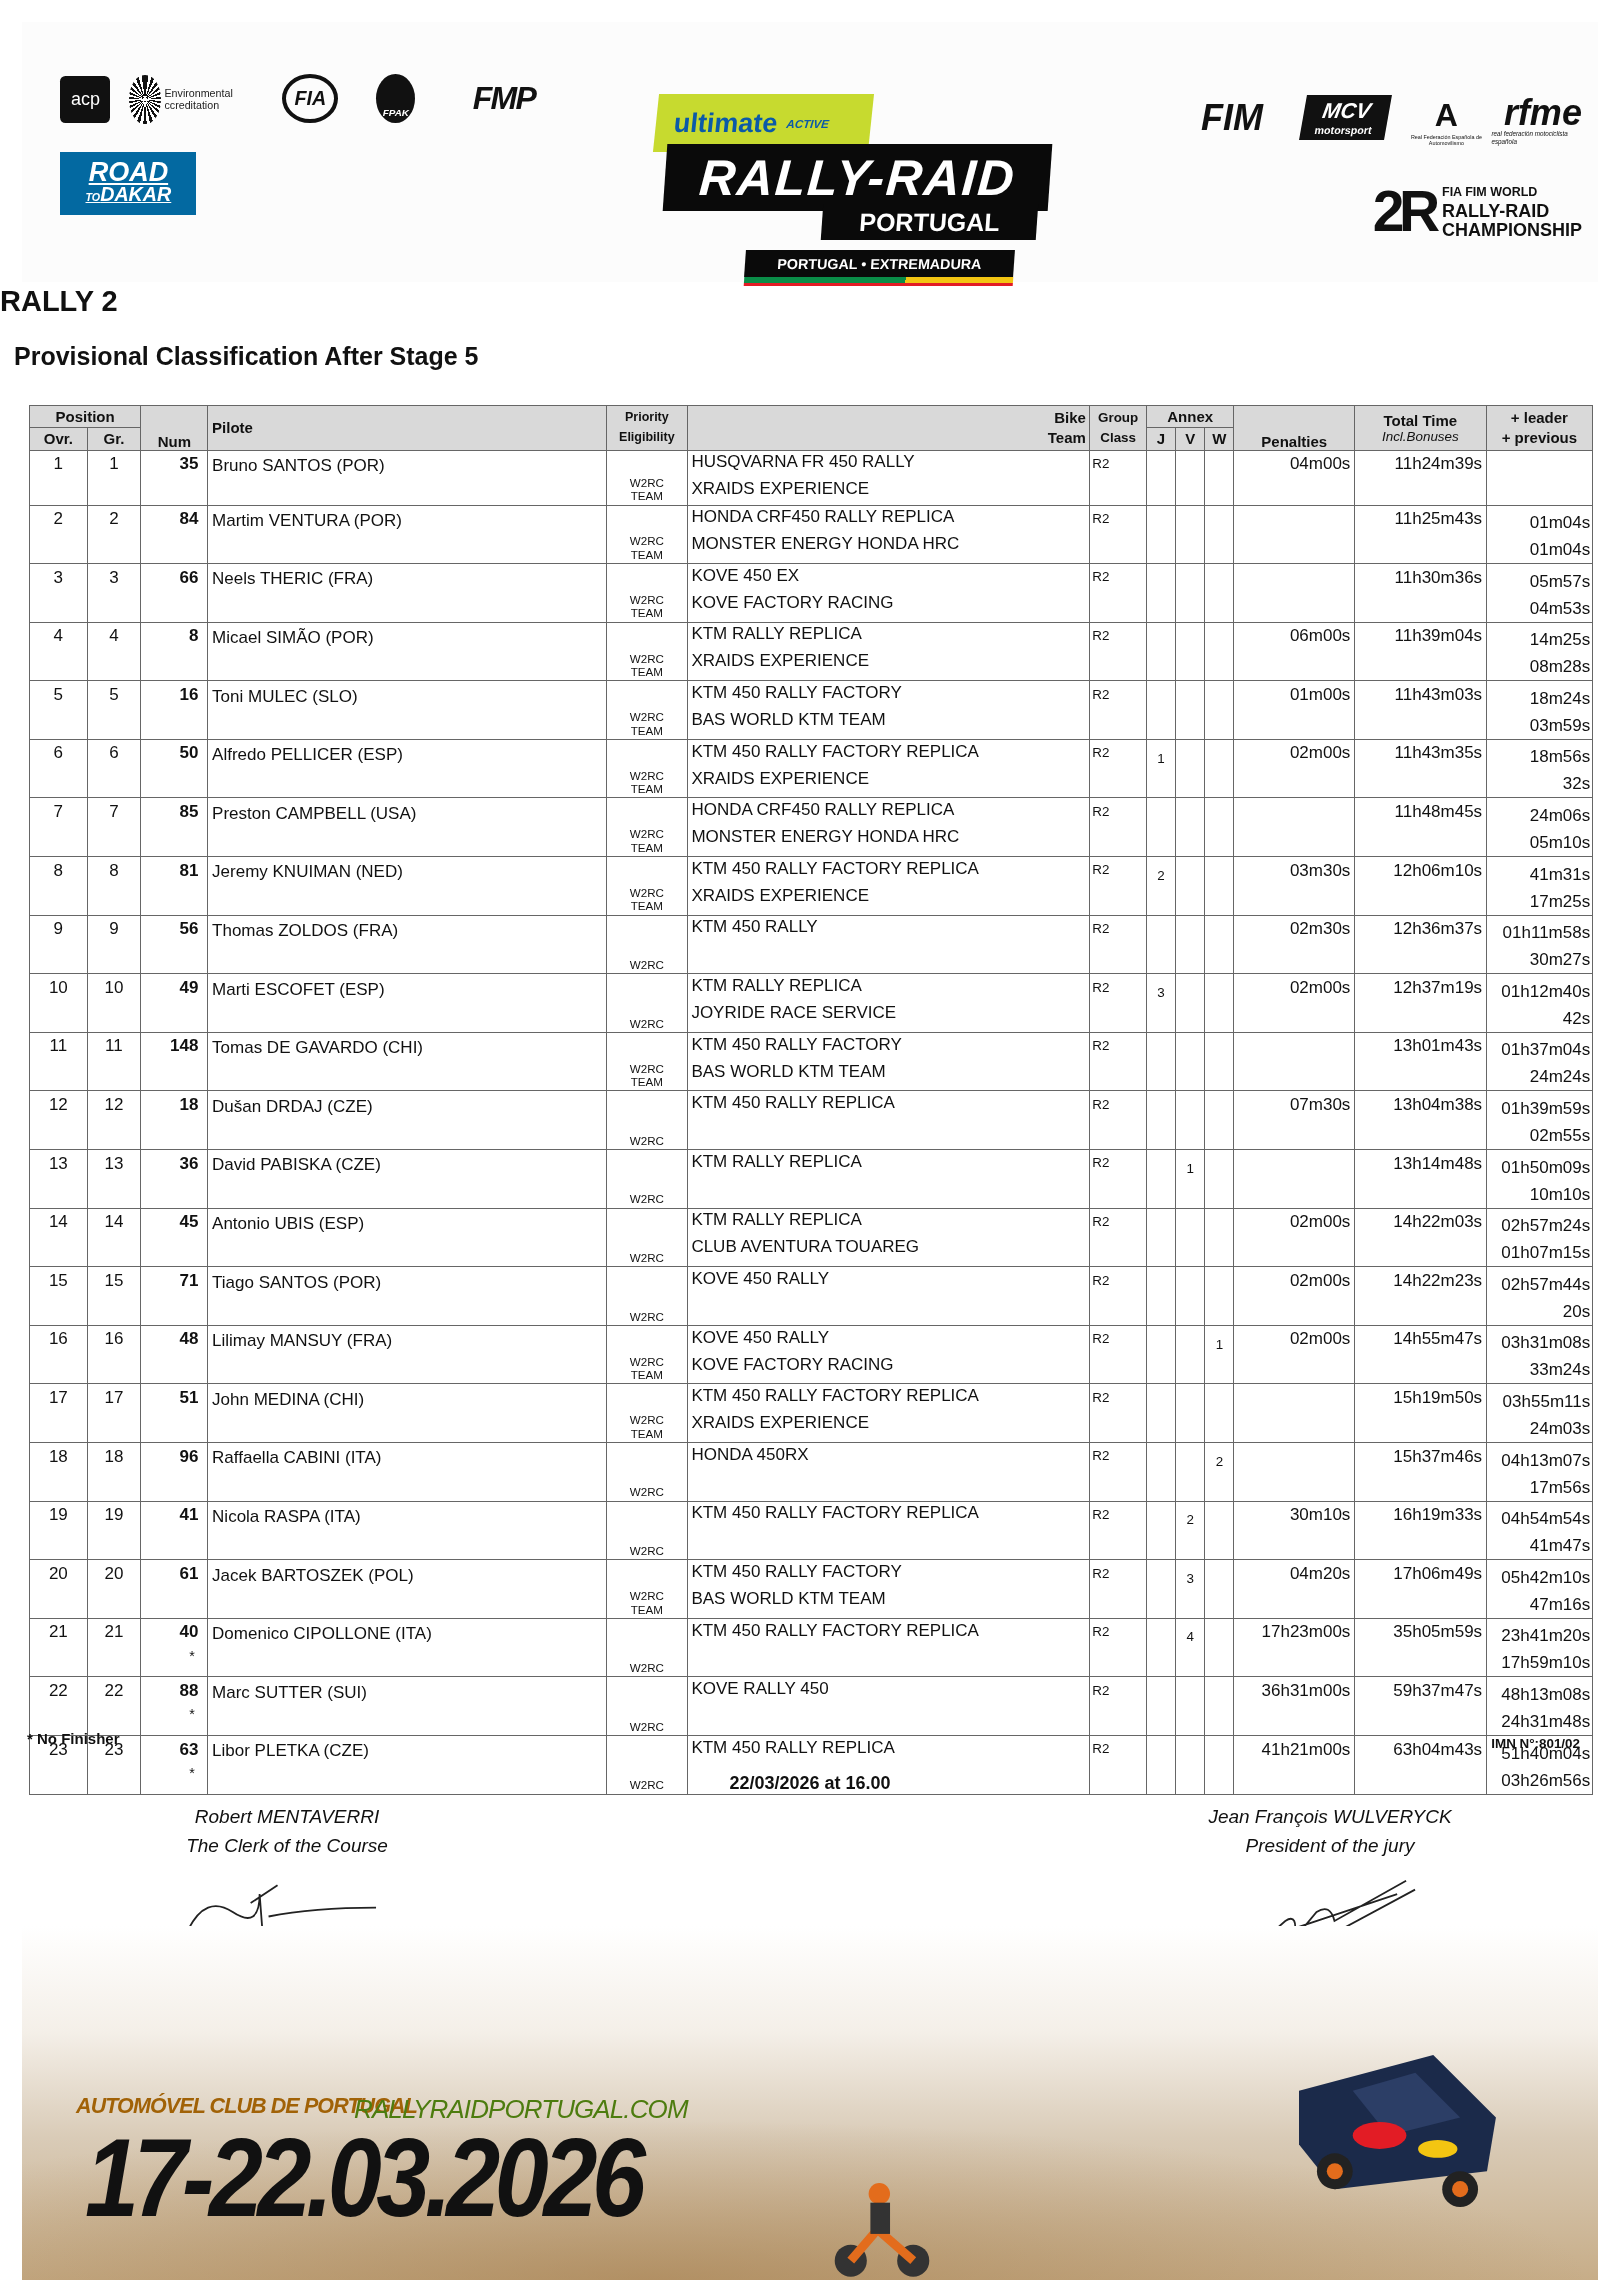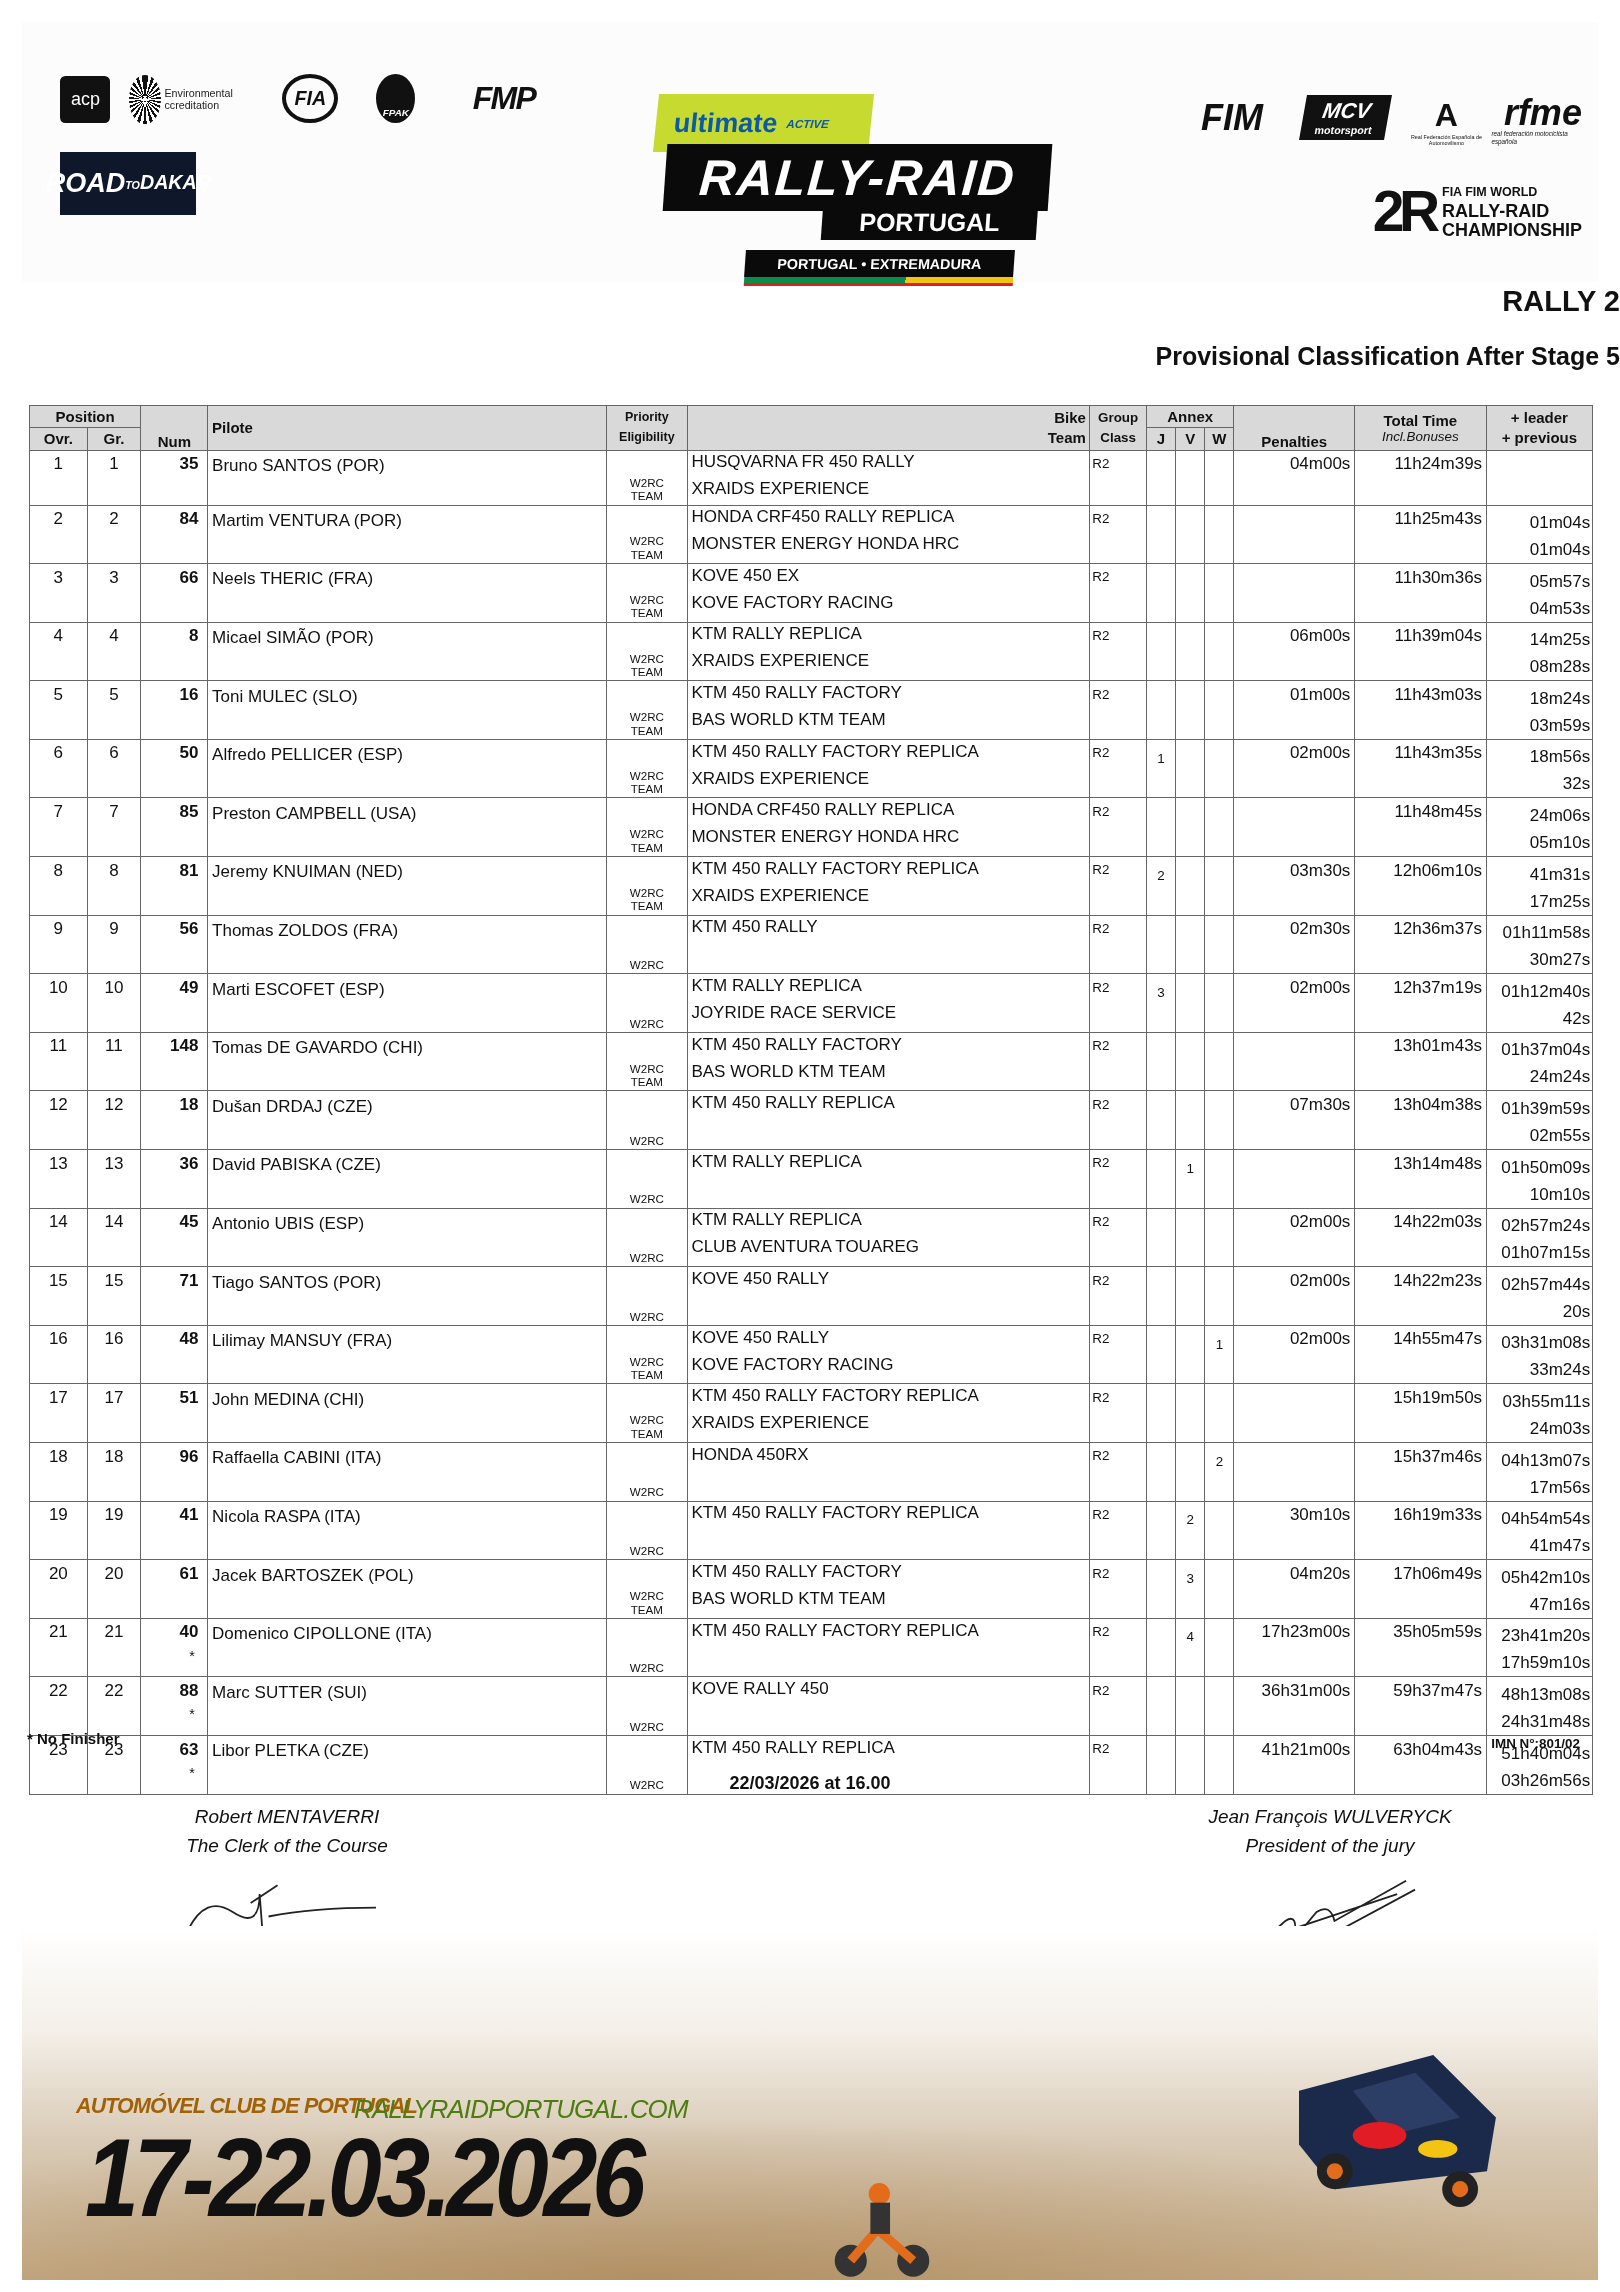--- a/index.html
+++ b/index.html
@@ -9,21 +9,21 @@
   
   .header { position: absolute; left: 22.4px; top: 22.4px; width: 1576px; height: 260px; background: #fcfcfc; }
   .logo { position: absolute; display: flex; align-items: center; justify-content: center; }
   .acp { left: 38px; top: 54px; width: 50px; height: 47px; background: #111; color: #fff; border-radius: 5.4px; font-size: 18px; }
   .envacc { left: 107px; top: 49px; width: 116px; height: 56px; }
   .envacc .burst { width: 49px; height: 49px; border-radius: 50%; background: repeating-conic-gradient(#111 0deg 8deg, #fff 8deg 16deg); }
   .envacc .txt { font-size: 10.7px; line-height: 12.5px; margin-left: 3.6px; color: #222; }
   .fia { left: 260px; top: 52px; width: 56px; height: 49px; border: 4.5px solid #111; border-radius: 50%; font-weight: 900; font-size: 19.7px; font-style: italic; }
   .fpak { left: 354px; top: 52px; width: 39px; height: 49px; border-radius: 50%; background: #111; color: #fff; font-size: 9.9px; font-weight: 900; font-style: italic; align-items: flex-end; padding-bottom: 5.4px; }
   .fmp { left: 428px; top: 56px; width: 107px; height: 40px; font-size: 32px; font-weight: 900; font-style: italic; letter-spacing: -1.8px; }
-  .r2d { left: 38px; top: 130px; width: 136px; height: 63px; background: #0f172a; color: #fff; font-weight: 900; font-style: italic; flex-direction: row; line-height: 25px; font-size: 27px; }
+  .r2d { left: 38px; top: 130px; width: 136px; height: 63px; background: #0369a1; color: #fff; font-weight: 900; font-style: italic; flex-direction: column; line-height: 25px; font-size: 27px; text-decoration: underline; }
   .r2d small { font-size: 19.7px; line-height: 19.7px; }
 
   .main-logo { position: absolute; left: 616px; top: 49px; width: 403px; height: 206px; }
   .ml-bp { position: absolute; left: 18px; top: 22.4px; width: 215px; height: 58px; background: #c7da2f; transform: skewX(-6deg); color: #0b5aa8; font-weight: 900; font-size: 27px; display: flex; align-items: center; padding-left: 18px; }
   .ml-bp span { font-size: 11.6px; font-style: italic; margin-left: 9px; color: #0b5aa8; }
   .ml-rr { position: absolute; left: 27px; top: 73px; width: 385px; height: 67px; background: #0a0a0a; color: #fff; font-weight: 900; font-style: italic; font-size: 50px; display: flex; align-items: center; justify-content: center; letter-spacing: 1.8px; transform: skewX(-4deg); }
   .ml-pt { position: absolute; left: 184px; top: 133px; width: 215px; height: 36px; background: #0a0a0a; color: #fff; font-weight: 900; font-size: 25px; display: flex; align-items: center; justify-content: center; transform: skewX(-4deg); }
   .ml-pe { position: absolute; left: 107px; top: 179px; width: 269px; height: 27px; background: #0a0a0a; color: #fff; font-weight: 900; font-size: 14.3px; display: flex; align-items: center; justify-content: center; transform: skewX(-4deg); }
   .ml-flag { position: absolute; left: 106px; top: 206px; width: 269px; height: 9px; background: linear-gradient(90deg, #0a8d48 0 60%, #f3c512 60%); border-bottom: 3.6px solid #e21c25; transform: skewX(-4deg); }
 
@@ -33,21 +33,21 @@
   .rfea { left: 1388px; top: 63px; width: 72px; height: 72px; flex-direction: column; font-size: 5.4px; text-align: center; }
   .rfea b { font-size: 32px; }
   .rfme { left: 1469px; top: 72px; width: 103px; height: 54px; font-size: 36px; font-weight: 900; font-style: italic; flex-direction: column; line-height: 34px; }
   .rfme small { font-size: 6.3px; line-height: 8px; font-weight: 400; }
   .w2r { left: 1343px; top: 148px; width: 224px; height: 81px; }
   .w2r .big { font-size: 57px; font-weight: 900; letter-spacing: -5.4px; margin-right: 7.2px; }
   .w2r .txt { font-weight: 900; font-size: 18px; line-height: 19px; }
   .w2r .txt small { font-size: 12.5px; }
 
   
-  .title { position: absolute; left: 0; width: 1620px; text-align: right; font-weight: 700; }
+  .title { position: absolute; left: 0; width: 1620px; text-align: left; font-weight: 700; }
   .t1 { top: 285px; font-size: 29px; }
   .t2 { top: 342px; font-size: 25px; padding-left: 14px; }
 
   
   table.cls { position: absolute; left: 29px; top: 405px; width: 1564px; border-collapse: collapse; font-size: 17px; }
   table.cls th, table.cls td { border: 1.8px solid #666; }
   table.cls thead th { background: #d9d9d9; font-weight: 700; font-size: 15px; padding: 0 3.6px; }
   table.cls thead tr:first-child th { height: 21.5px; }
   table.cls thead tr:nth-child(2) th { height: 23px; }
   table.cls tbody td { height: 55px; vertical-align: top; }

